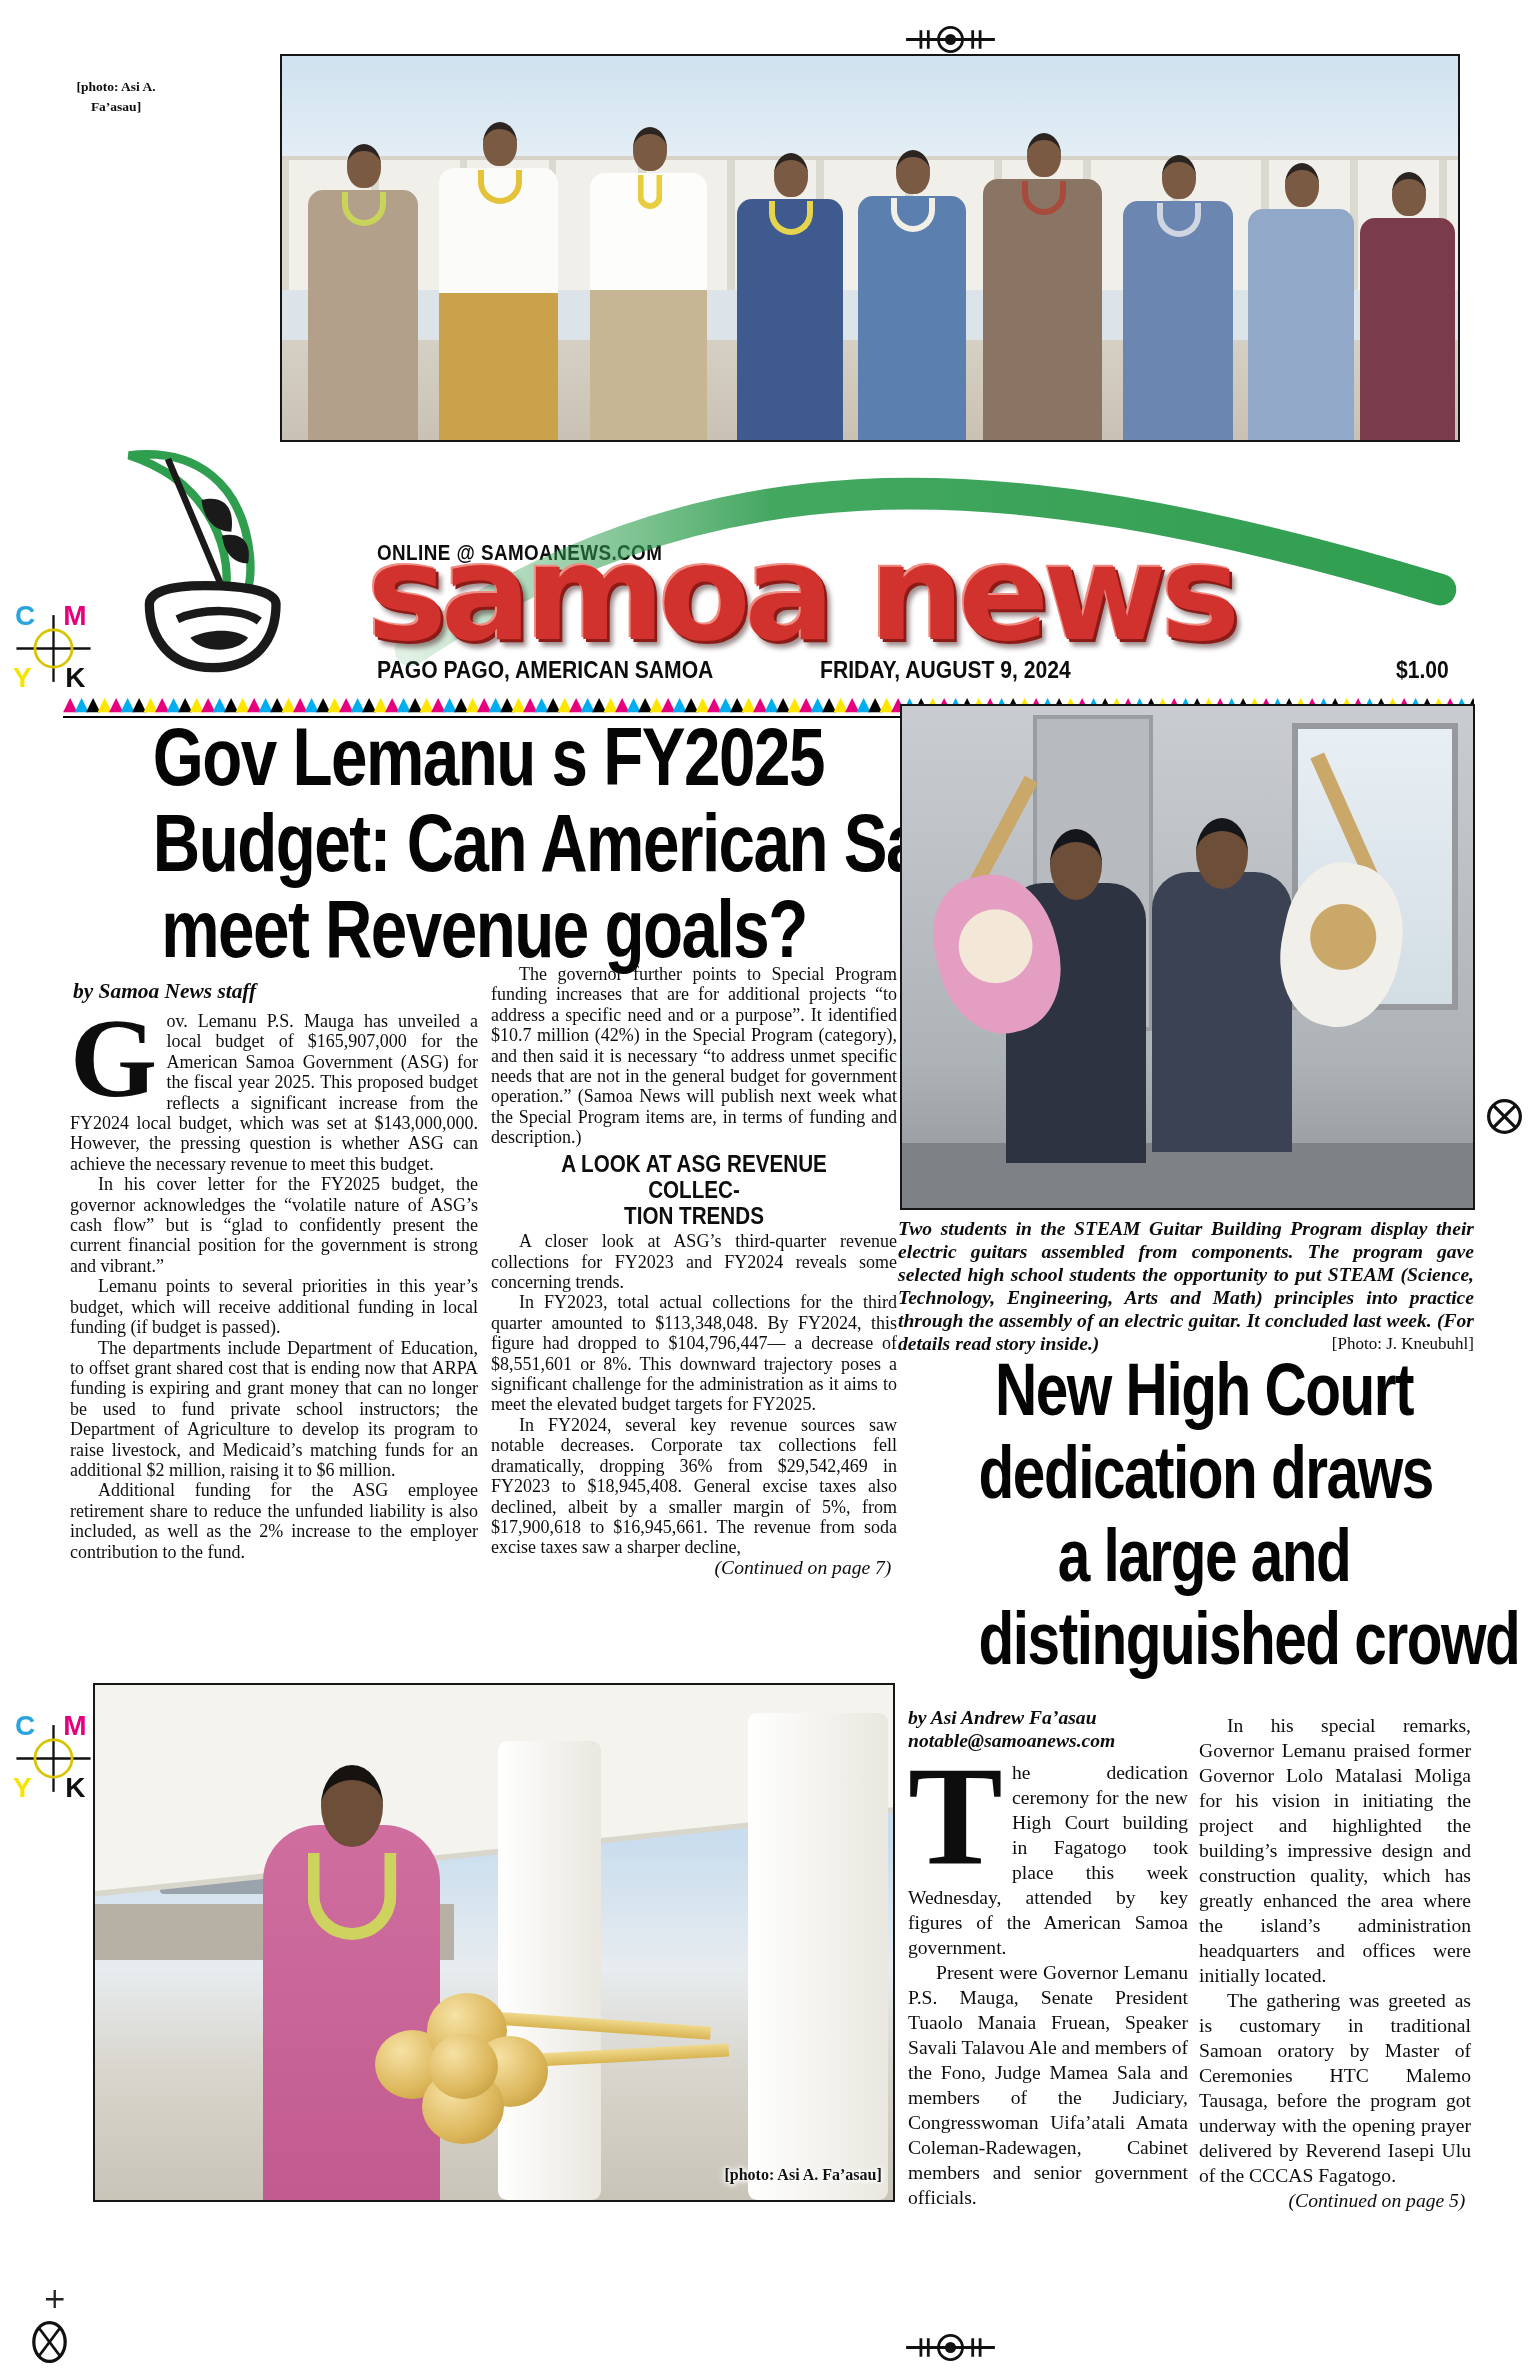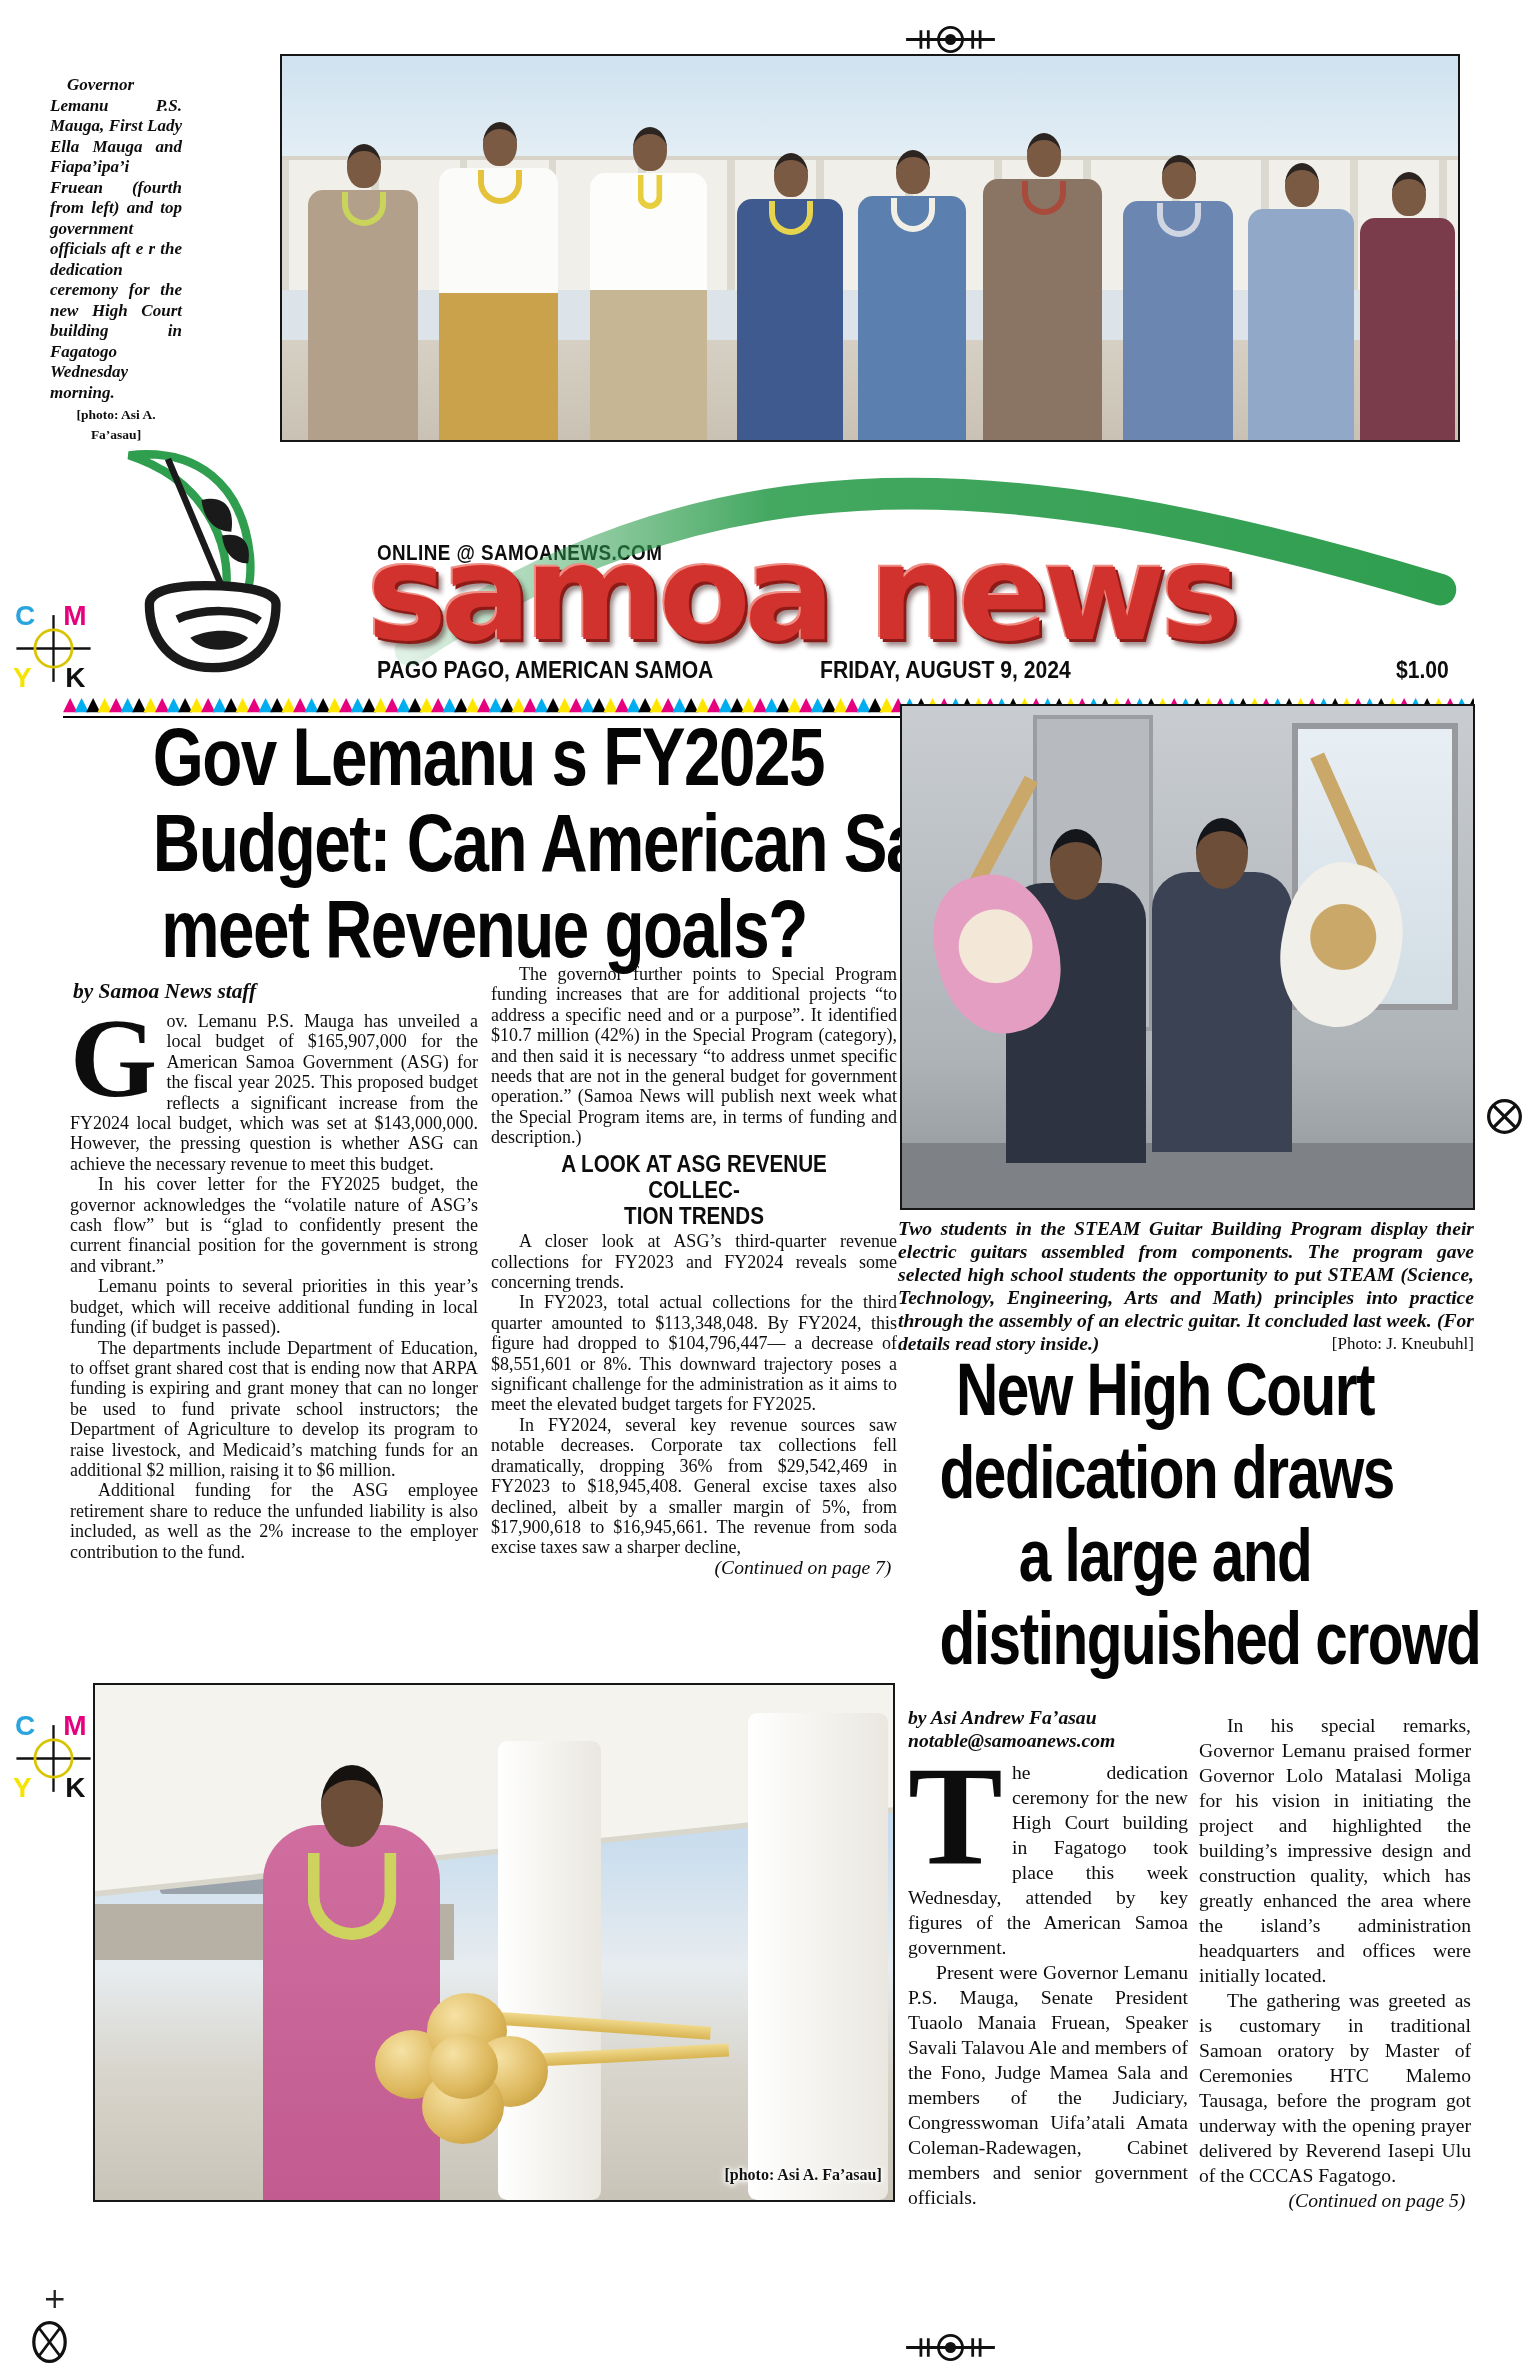--- a/index.html
+++ b/index.html
@@ -71,21 +71,21 @@
           font-size:132px;line-height:131px;letter-spacing:-6.5px;transform:scaleX(1.02);transform-origin:left top;
           color:#d2322d;text-shadow:-1.9px -1.9px 0 #ef8d84,2.8px 2.8px 0 #8c1a16,5.6px 6.5px 5.6px rgba(40,0,0,.45);}
   .inforow{font-weight:bold;font-size:24px;transform:scaleX(.88);transform-origin:left top;}
   .tristrip{left:63px;top:694px;width:1411px;height:22.4px;overflow:hidden;white-space:nowrap;border-bottom:2.8px solid #000;line-height:20.5px;}
   .tristrip span{font-size:18.6px;font-family:"DejaVu Sans",sans-serif;letter-spacing:-2.8px;}
 
   
   .headline{font-family:"Liberation Sans",sans-serif;font-weight:bold;color:#050505;text-align:center;}
   .hl1{left:70px;top:714px;width:828px;}
   .hl1 .ln{font-size:82px;line-height:86px;white-space:nowrap;transform:scaleX(.80);transform-origin:center top;letter-spacing:-1.9px;}
-  .hl2{left:876px;top:1348px;width:578px;}
+  .hl2{left:915px;top:1348px;width:578px;}
   .hl2 .ln{font-size:75px;line-height:83px;white-space:nowrap;transform:scaleX(.78);transform-origin:center top;letter-spacing:-1.9px;}
 
   .byline{font-style:italic;font-weight:bold;font-size:21.4px;}
   .col{position:absolute;text-align:justify;}
   .col p{margin:0;}
   .col .indent{text-indent:28px;}
   .lead{font-size:18px;line-height:20.4px;}
   .lead.c1{left:70px;top:1011px;width:408px;}
   .lead.c2{left:491px;top:964px;width:406px;}
   .dropcap{float:left;font-weight:bold;font-size:112px;line-height:82px;padding:5.6px 9.3px 0 0;}
@@ -113,21 +113,20 @@
       <line x1="16" y1="10" x2="16" y2="30" stroke="#111" stroke-width="3"></line>
       <line x1="24" y1="10" x2="24" y2="30" stroke="#111" stroke-width="3"></line>
       <line x1="72" y1="10" x2="72" y2="30" stroke="#111" stroke-width="3"></line>
       <line x1="80" y1="10" x2="80" y2="30" stroke="#111" stroke-width="3"></line>
       <circle cx="48" cy="20" r="13" fill="none" stroke="#111" stroke-width="3"></circle>
       <circle cx="48" cy="20" r="6" fill="#111"></circle>
     </svg>
   </div>
 
   <div class="abs topcap">
-    <p class="first" style="margin:0;">Governor Lemanu P.S. Mauga, First Lady Ella Mauga and Fiapa’ipa’i Fruean (fourth from left) and top government officials aft e r the dedication ceremony for the new High Court building in Fagatogo Wednesday morning.</p>
     <div class="credit">[photo: Asi A. Fa’asau]</div>
   </div>
 
   <div class="abs photo phototop">
     <div class="tp-sky"></div>
     <div class="tp-building"></div>
     <div class="tp-ground"></div>
     <div class="person" style="left:26px;width:112px;">
       <div class="head"></div>
         <div class="body" style="width:110px;height:250px;background:#b3a08b;"></div>

